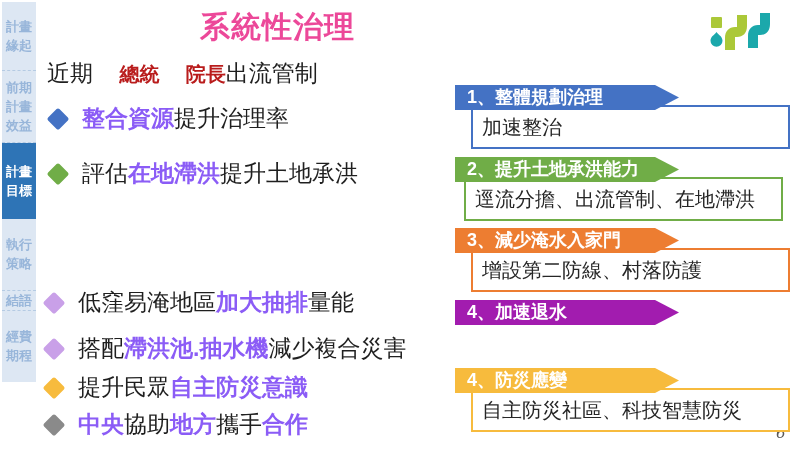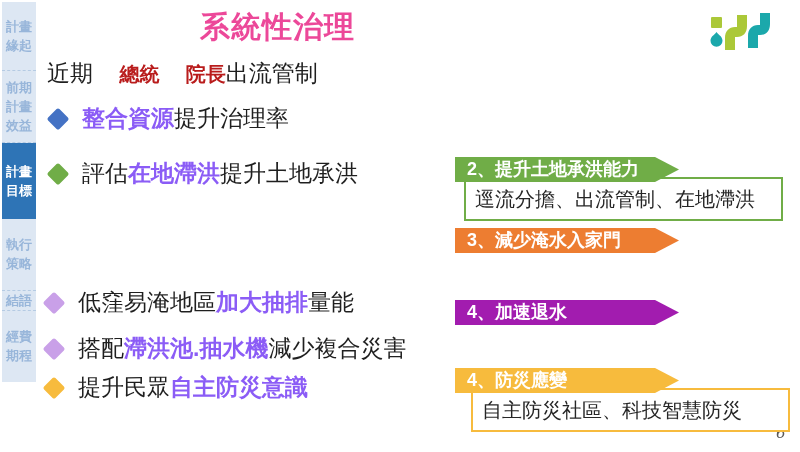--- a/index.html
+++ b/index.html
@@ -110,31 +110,40 @@
     <span><span>低窪易淹地區</span><span class="kw">加大抽排</span><span>量能</span></span>
   </div>
   <div class="bullet b5">
     <span class="diamond" style="background-color: rgb(247, 187, 61);"></span>
     <span><span>提升民眾</span><span class="kw">自主防災意識</span></span>
   </div>
   <div class="bullet b4">
     <span class="diamond" style="background-color: rgb(201, 160, 232);"></span>
     <span><span>搭配</span><span class="kw">滯洪池.抽水機</span><span>減少複合災害</span></span>
   </div>
+  <div class="bullet b6">
+    <span class="diamond" style="background-color: rgb(138, 138, 138);"></span>
+    <span><span class="kw">中央</span><span>協助</span><span class="kw">地方</span><span>攜手</span><span class="kw">合作</span></span>
+  </div>
 
   <div class="panel">
 
+    <div class="unit u1">
+      <div class="arrow" style="background-color: rgb(68, 114, 196);">1、整體規劃治理</div>
+      <div class="dbox" style="border-color: rgb(68, 114, 196);">加速整治</div>
+    </div>
 
     <div class="unit u2">
       <div class="arrow" style="background-color: rgb(112, 173, 71);">2、提升土地承洪能力</div>
       <div class="dbox" style="border-color: rgb(112, 173, 71); margin-left: 9px;">逕流分擔、出流管制、在地滯洪</div>
     </div>
 
     <div class="unit u3">
       <div class="arrow" style="background-color: rgb(237, 125, 49);">3、減少淹水入家門</div>
+      <div class="dbox" style="border-color: rgb(237, 125, 49);">增設第二防線、村落防護</div>
     </div>
 
     <div class="unit u4">
       <div class="arrow" style="background-color: #a21caf;">4、加速退水</div>
     </div>
 
     <div class="unit u5">
       <div class="arrow" style="background-color: rgb(247, 187, 61);">4、防災應變</div>
       <div class="dbox" style="border-color: rgb(247, 187, 61);">自主防災社區、科技智慧防災</div>
     </div>

